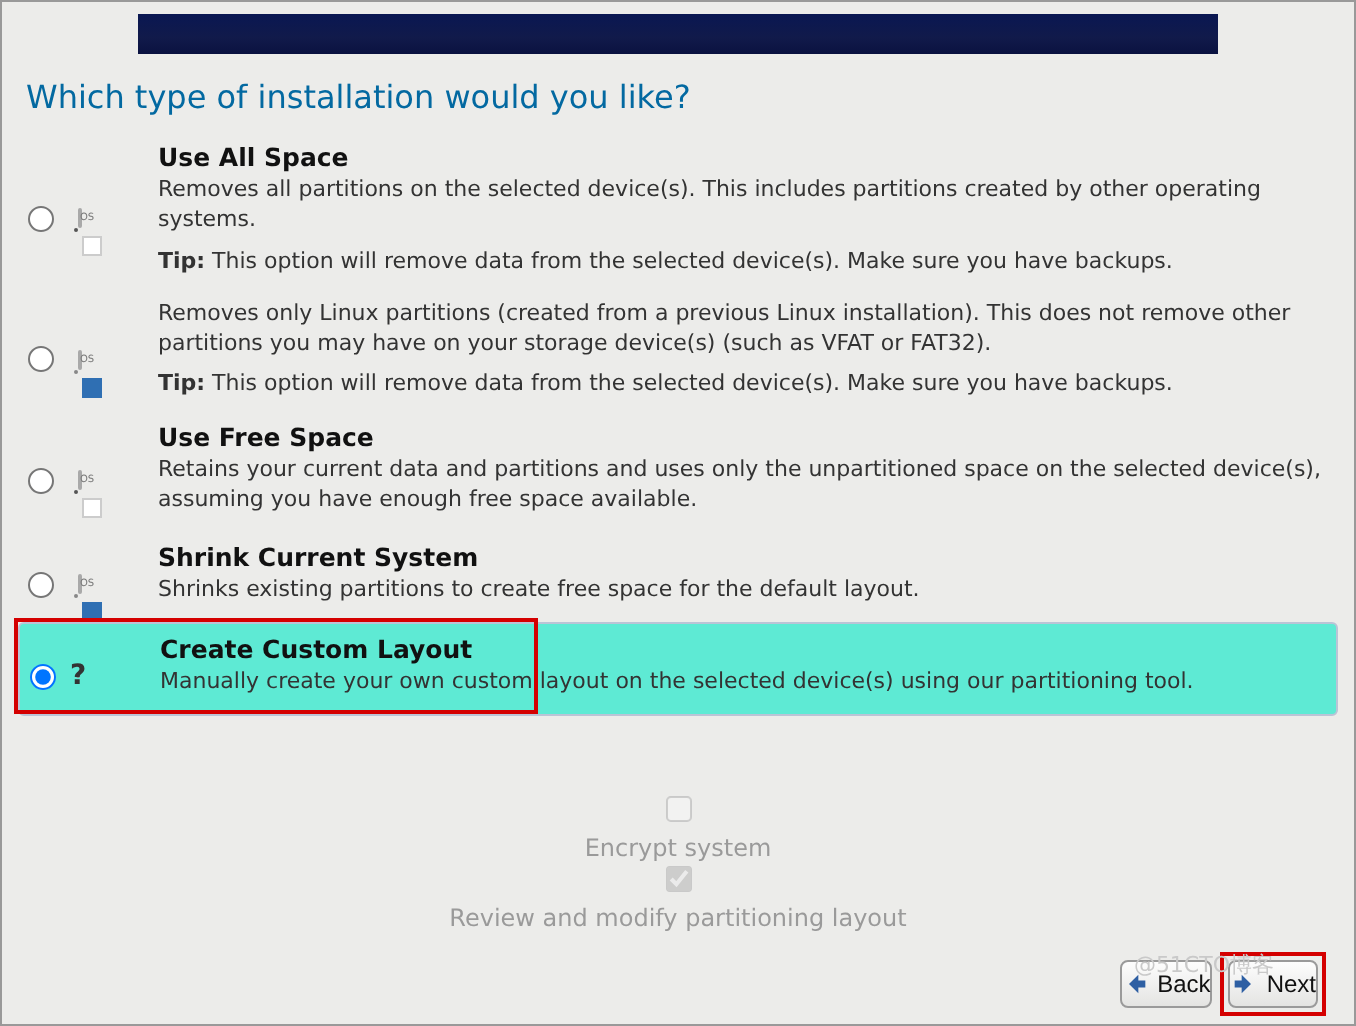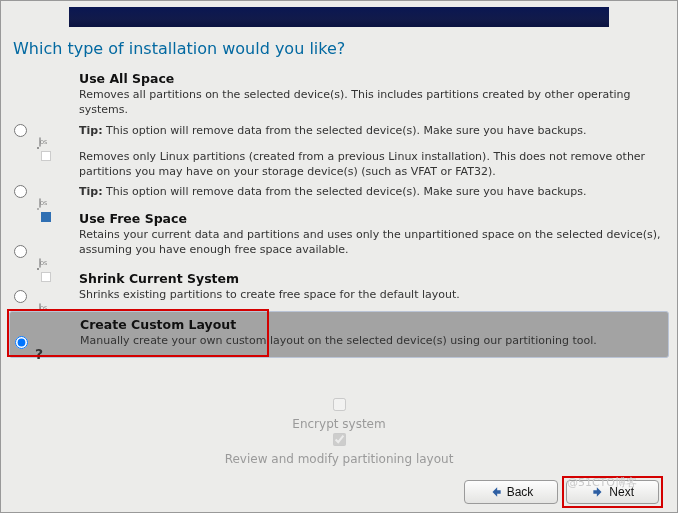--- a/index.html
+++ b/index.html
@@ -30,27 +30,27 @@
   .prompt {
     margin: 2px 0 8px 4px;
     font-size: 16px;
     color: #0369a1;
   }
   .options {
     flex: 0 0 auto;
   }
   .option {
     display: flex;
-    align-items: flex-end;
+    align-items: center;
     padding: 4px 6px 8px 2px;
     gap: 8px;
     position: relative;
   }
   .option.selected {
-    background: #a3a3a3;
+    background: #5eead4;
     border: 1px solid #bac4d6;
     border-radius: 3px;
   }
   .option .radio-col {
     width: 18px;
     display: flex;
     justify-content: center;
     padding-top: 12px;
   }
   .option input[type=radio] {
@@ -133,21 +133,21 @@
     display: flex;
     justify-content: flex-end;
     gap: 8px;
     padding: 12px 6px 0 0;
     position: relative;
   }
   .btn {
     display: inline-flex;
     align-items: center;
     gap: 4px;
-    padding: 4px 24px;
+    padding: 4px 0;
     font-size: 12px;
     border: 1px solid #9a9a9a;
     border-radius: 4px;
     background: linear-gradient(#fdfdfd, #e4e4e2);
     cursor: pointer;
     color: #111;
   }
   .btn svg { width: 14px; height: 14px; }
   .watermark {
     position: absolute;

